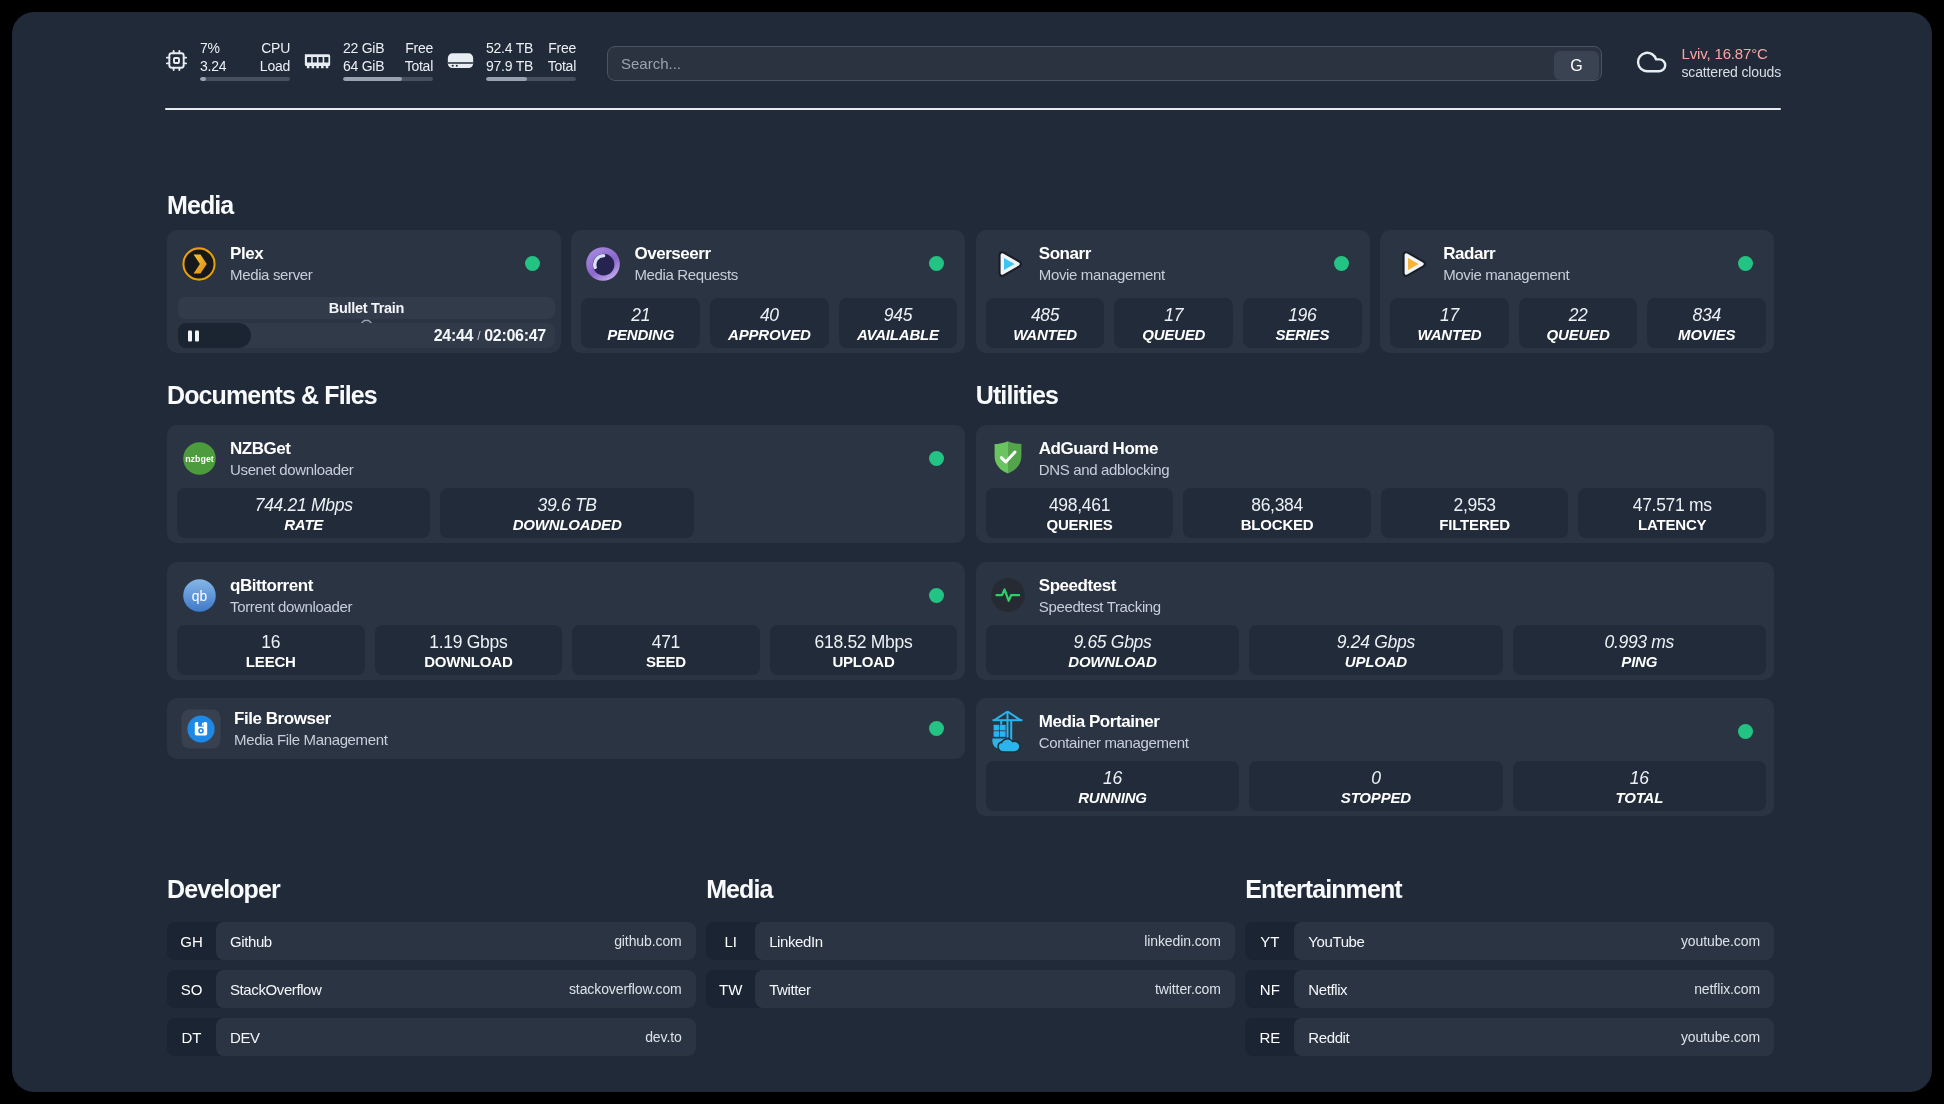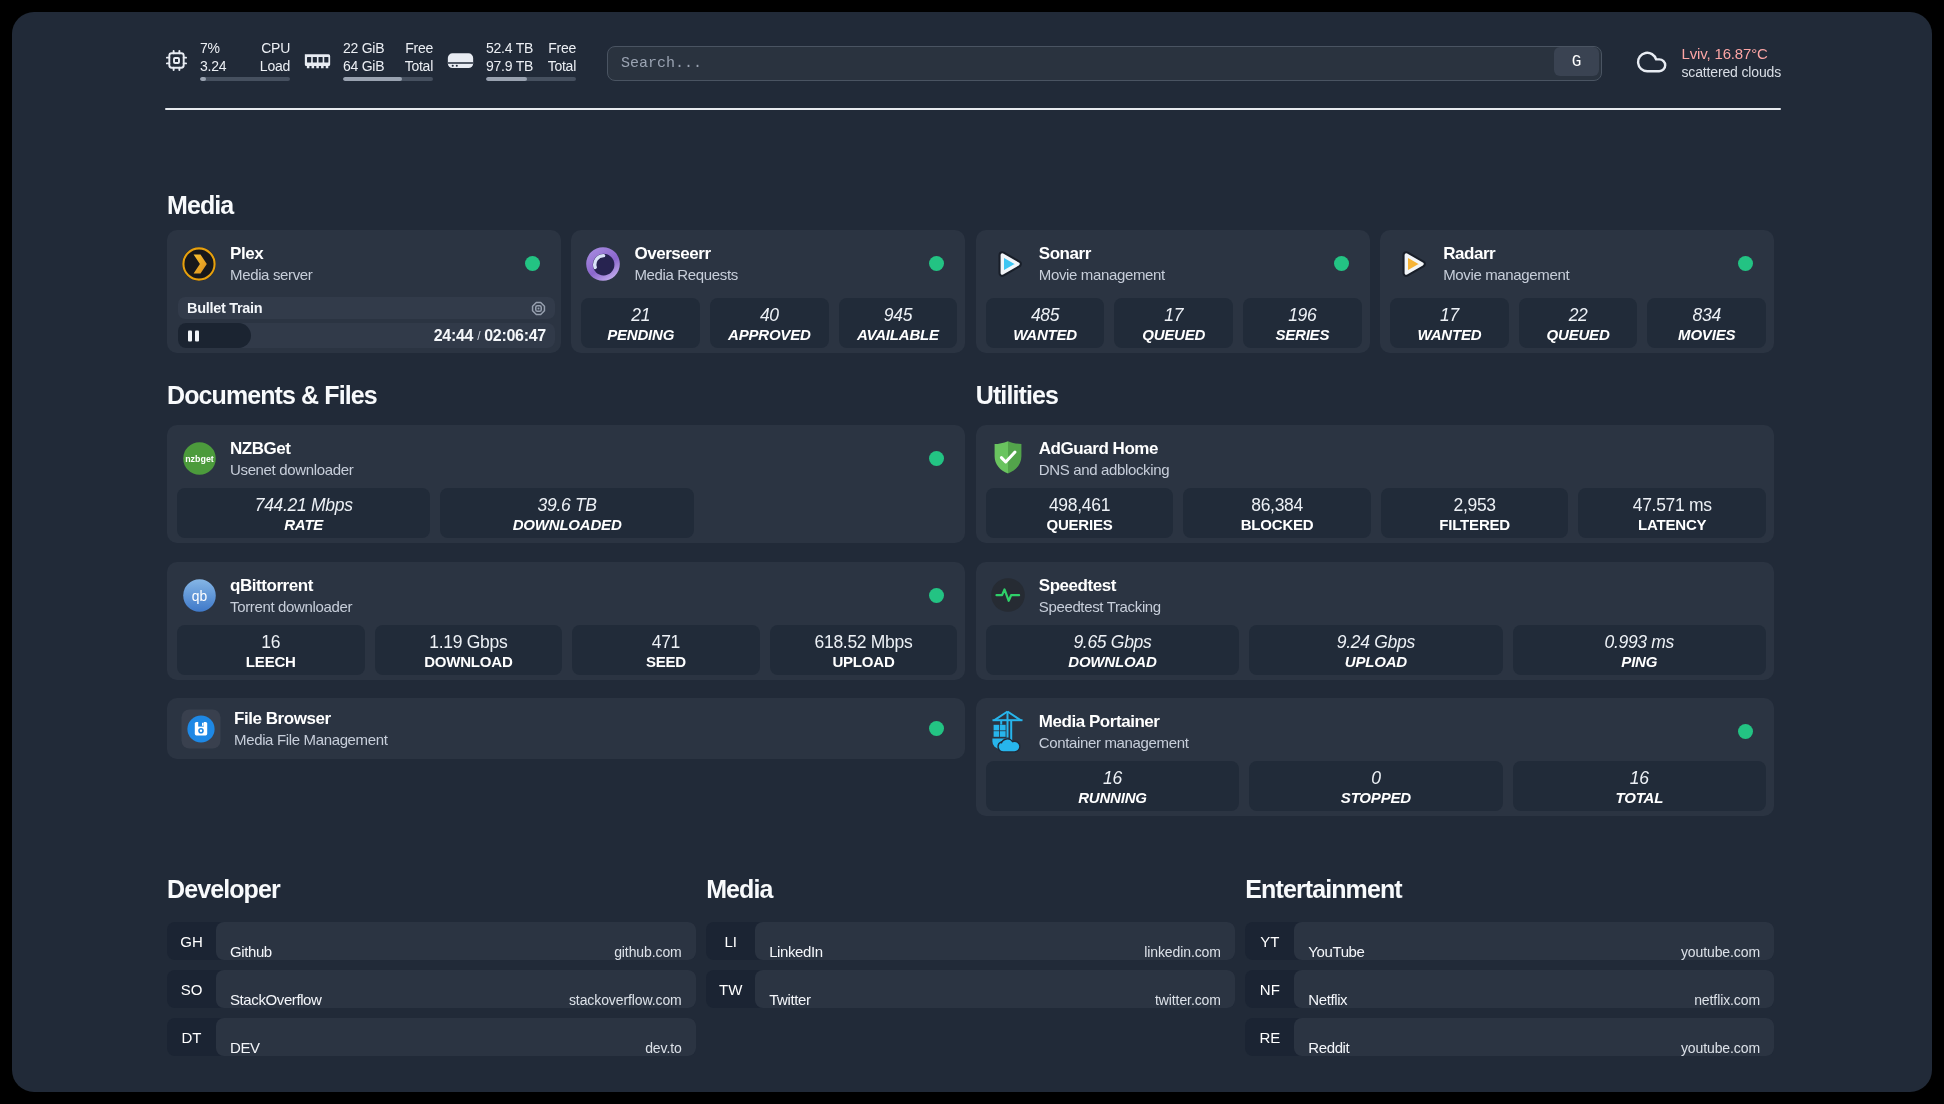--- a/index.html
+++ b/index.html
@@ -13,21 +13,21 @@
   .resources { position: absolute; left: 153px; top: 28px; display: flex; gap: 14px; }
   .res { display: flex; align-items: center; gap: 12px; }
   .res-icon { display: flex; align-items: center; justify-content: center; color: #E8ECF3; }
   .res-col { width: 90px; }
   .res-row { display: flex; justify-content: space-between; font-size: 14px; line-height: 17.5px; color: #ECEFF4; letter-spacing: -0.25px; }
   .res-bar { margin-top: 2px; height: 4px; border-radius: 2px; background: #46505F; overflow: hidden; }
   .res-fill { height: 100%; background: #99A2B0; border-radius: 2px; }
 
   .search { position: absolute; left: 595px; top: 34px; width: 995px; height: 35px;
             background: #2A333F; border: 1.5px solid #4A5462; border-radius: 8px;
-            display: flex; align-items: flex-start; font-family: Liberation Mono, monospace; }
+            display: flex; align-items: flex-end; }
   .search input { flex: 1; height: 100%; background: transparent; border: none; outline: none;
                   color: #E6EAF0; font-size: 15px; padding: 0 13px; font-family: inherit; }
   .search input::placeholder { color: #9AA3B2; opacity: 1; }
   .search-g { width: 45px; height: 29px; margin-right: 2px; flex: none; background: #3A4352;
               border-radius: 6px; display: flex; align-items: center; justify-content: center;
               font-size: 16px; color: #FFFFFF; cursor: pointer; }
 
   .weather { position: absolute; right: 151px; top: 32px; display: flex; align-items: flex-start; gap: 11px; }
   .weather-icon { color: #E8ECF3; margin-top: 1px; }
   .weather-main { font-size: 15px; line-height: 19px; color: #fca5a5; letter-spacing: -0.15px; }
@@ -64,39 +64,39 @@
 
   .stats { position: absolute; left: 10px; right: 8px; bottom: 5px; display: grid; gap: 10px; }
   .stats.c3 { grid-template-columns: repeat(3, 1fr); font-style: italic; }
   .stats.c4 { grid-template-columns: repeat(4, 1fr); }
   .stat { height: 50px; background: #212B39; border-radius: 8px; text-align: center; padding-top: 7px; }
   .stat-value { font-size: 17.5px; line-height: 21px; font-weight: 400; color: #EDF1F6; letter-spacing: -0.3px; }
   .stat-label { font-size: 15px; line-height: 16px; font-weight: 700; color: #FFFFFF; margin-top: 1px; letter-spacing: -0.2px; }
 
   
   .np { position: absolute; left: 11px; right: 6px; bottom: 5px; }
-  .np-row { height: 22px; background: #323B4A; border-radius: 7px; display: flex; align-items: center; padding: 0 9px; }
+  .np-row { height: 22px; background: #323B4A; border-radius: 7px; display: flex; align-items: center; padding: 0 9px; flex-direction: column; }
   .np-title { flex: 1; font-size: 14.5px; font-weight: 700; color: #F2F5F9; line-height: 22px; letter-spacing: -0.3px; }
   .np-media-icon { color: #97A0AF; display: flex; }
   .np-bar { margin-top: 4px; height: 25px; background: #313A49; border-radius: 8px; position: relative; }
   .np-fill { position: absolute; left: 0; top: 0; bottom: 0; background: #1B2431; border-radius: 8px 12.5px 12.5px 8px; }
   .np-pause { position: absolute; left: 10px; top: 50%; transform: translateY(-50%); display: flex; gap: 3.5px; cursor: pointer; }
   .np-pause i { display: block; width: 3.5px; height: 11px; background: #F2F5F9; border-radius: 1px; }
   .np-time { position: absolute; right: 9px; top: 0; height: 25px; display: flex; align-items: center;
              font-size: 16px; font-weight: 700; color: #F4F7FA; letter-spacing: -0.3px; }
   .np-time .sep { font-size: 12px; font-weight: 400; color: #C9D0DA; margin: 0 4px; }
 
   
   .bookmarks { position: absolute; left: 155px; top: 862px; width: 1607px;
                display: grid; grid-template-columns: repeat(3, 1fr); gap: 10.5px; }
   .bm-list { margin-top: 18px; display: flex; flex-direction: column; gap: 10px; }
   .bm-row { height: 38px; display: flex; background: #1B2433; border-radius: 8px; cursor: pointer; text-decoration: none; }
   .bm-abbr { width: 49px; flex: none; display: flex; align-items: center; justify-content: center;
              font-size: 15px; font-weight: 500; color: #FFFFFF; }
-  .bm-body { flex: 1; background: #2B3442; border-radius: 8px; display: flex; align-items: flex-end;
+  .bm-body { flex: 1; background: #2B3442; border-radius: 8px; display: flex; align-items: center;
              justify-content: space-between; padding: 0 14px; }
   .bm-name { font-size: 15px; color: #F4F6FA; letter-spacing: -0.4px; }
   .bm-url { font-size: 14px; color: #DCE1E8; letter-spacing: -0.1px; }
 </style>
 </head>
 <body>
 
 <div class="panel">
 
   <div class="resources">

